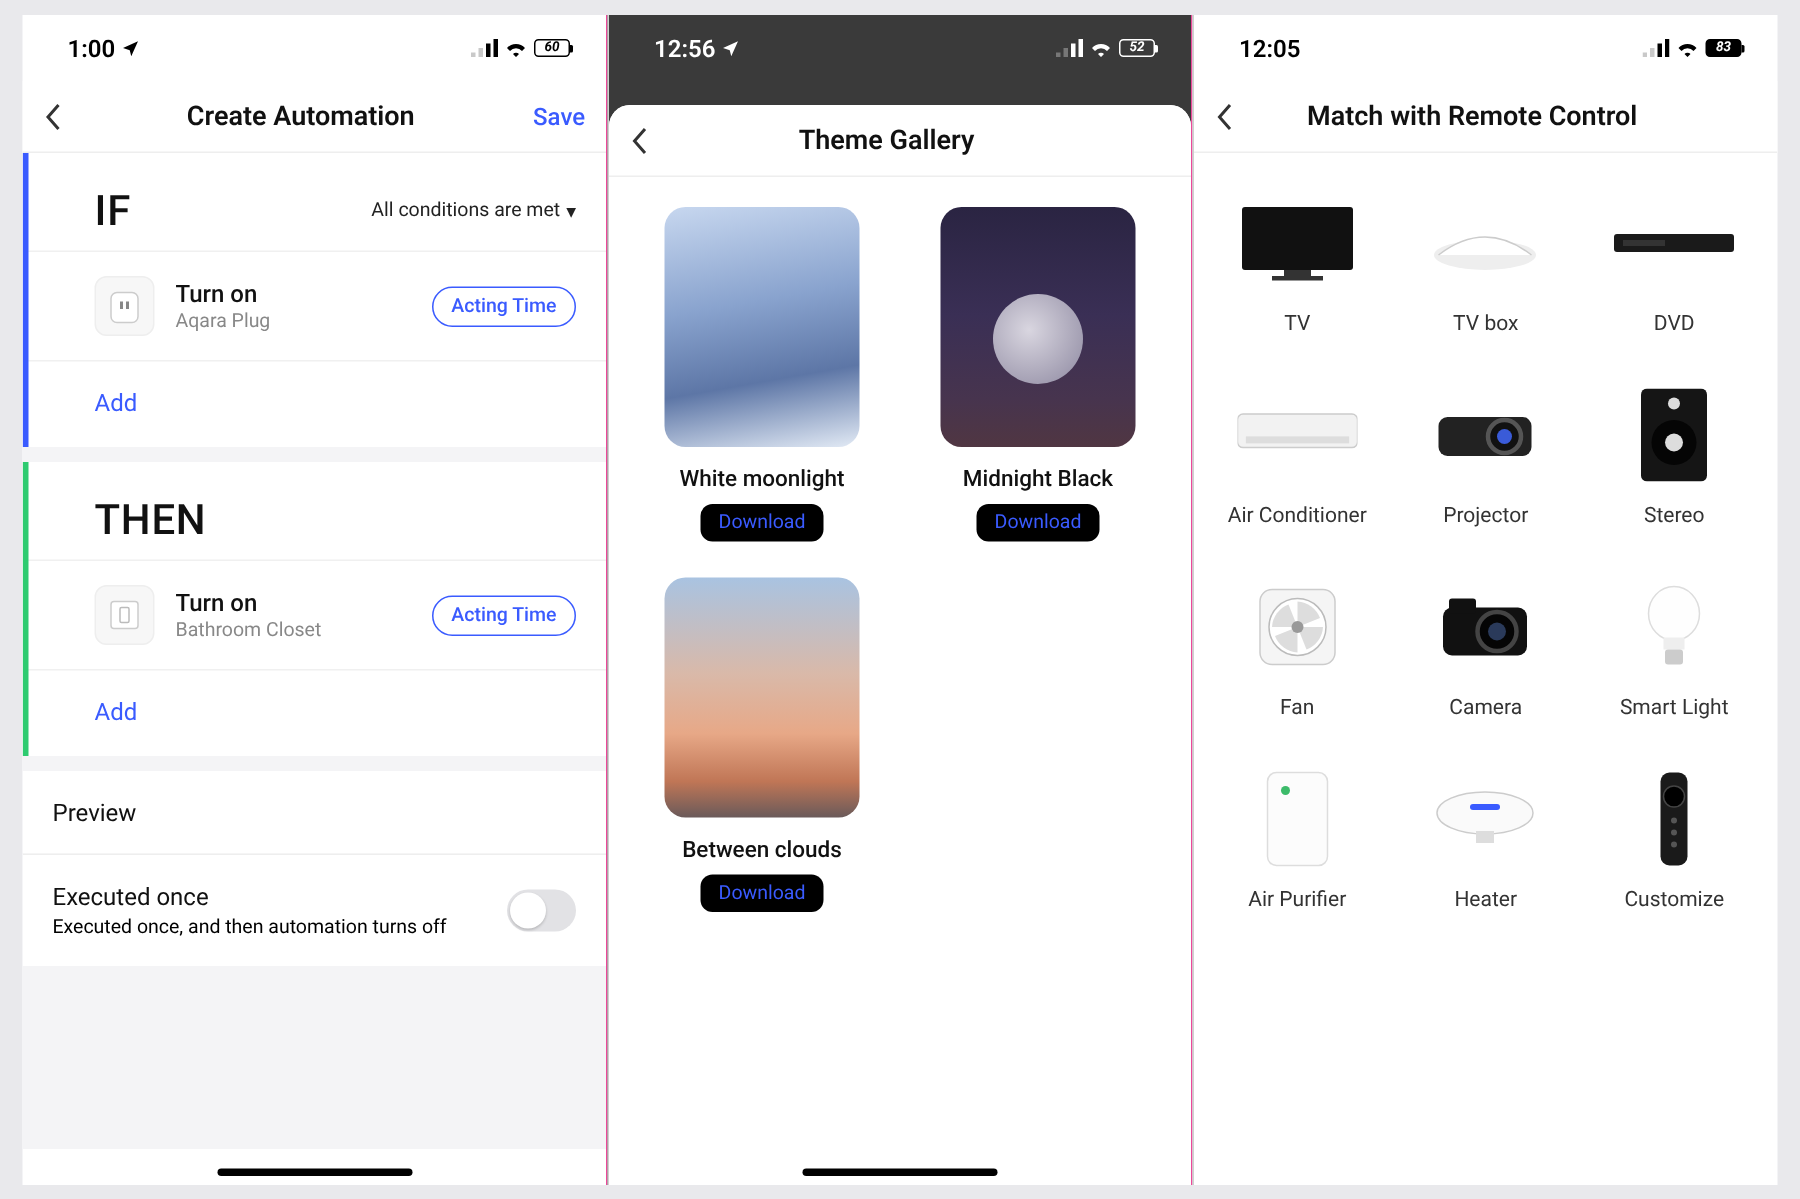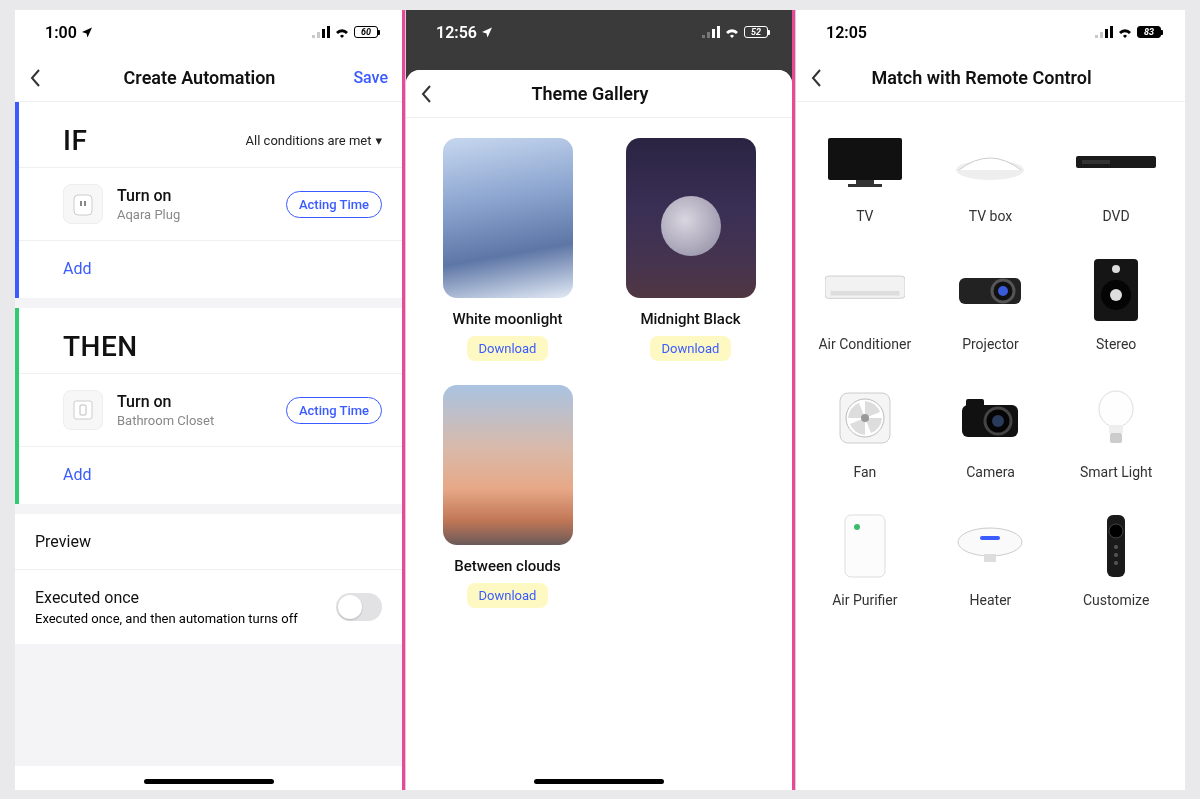--- a/index.html
+++ b/index.html
@@ -16,21 +16,21 @@
     gap: 0;
     background: #e9e9ec;
   }
   .phone {
     width: 390px;
     height: 780px;
     background: #fff;
     position: relative;
     overflow: hidden;
     border-left: 1px solid #d0d0d0;
-    border-right: 3px solid #ec4899;
+    border-right: 1px solid #ec4899;
     display: flex;
     flex-direction: column;
   }
   .phone:first-child { border-left: none; }
   .phone:last-child { border-right: none; }
 
   
   .statusbar {
     height: 44px;
     display: flex;
@@ -119,21 +119,21 @@
   .thumb { width:130px; height:160px; border-radius:14px; margin:0 auto; overflow:hidden; position:relative;}
   .thumb.ceramic { background: linear-gradient(180deg,#6ed0ec 0%,#6ed0ec 45%,#a9c0c4 45%,#c9d4d4 70%,#bcd4da 100%); }
   .thumb.ceramic::after{ content:""; position:absolute; left:50%; top:62%; transform:translate(-50%,-50%); width:24px; height:24px; border-radius:50%; background:radial-gradient(circle at 35% 35%,#fff,#bcc);}
   .thumb.moonlight { background: linear-gradient(170deg,#c7d7ef 0%, #89a3ce 40%, #5d76a6 70%, #e2eaf5 100%); }
   .thumb.midnight { background: linear-gradient(180deg,#2a2442 0%,#3a2f55 45%,#47344e 80%,#503642 100%); }
   .thumb.midnight::after{ content:""; position:absolute; left:50%; top:55%; transform:translate(-50%,-50%); width:60px; height:60px; border-radius:50%; background:radial-gradient(circle at 40% 40%,#d9d6e0,#8d88a0);}
   .thumb.clouds { background: linear-gradient(180deg,#a9c3e1 0%, #d9b9a9 40%, #e7a887 65%, #c07656 85%, #6a5a5a 100%); }
   .theme .name { font-size:15px; font-weight:500; margin-top:12px; color:#111;}
   .badge { display:inline-flex; align-items:center; gap:6px; font-size:13px; padding:5px 12px; border-radius:8px; margin-top:8px;}
   .badge.inuse { color:#3a5bff; }
-  .badge.dl { background:#fef9c3; color:#3a5bff; }
+  .badge.dl { background:#000000; color:#3a5bff; }
   .check { width:14px; height:14px; border-radius:50%; background:#3a5bff; display:inline-flex; align-items:center; justify-content:center;}
   .check::after{ content:"✓"; color:#fff; font-size:10px; line-height:1;}
 
   
   .devgrid { padding:30px 10px; display:grid; grid-template-columns:1fr 1fr 1fr; row-gap:36px; column-gap:8px; }
   .devitem { text-align:center; }
   .devitem .img { width:80px; height:60px; margin:0 auto; display:flex; align-items:center; justify-content:center;}
   .devitem .cap { font-size:14px; color:#333; margin-top:16px;}
 
   

